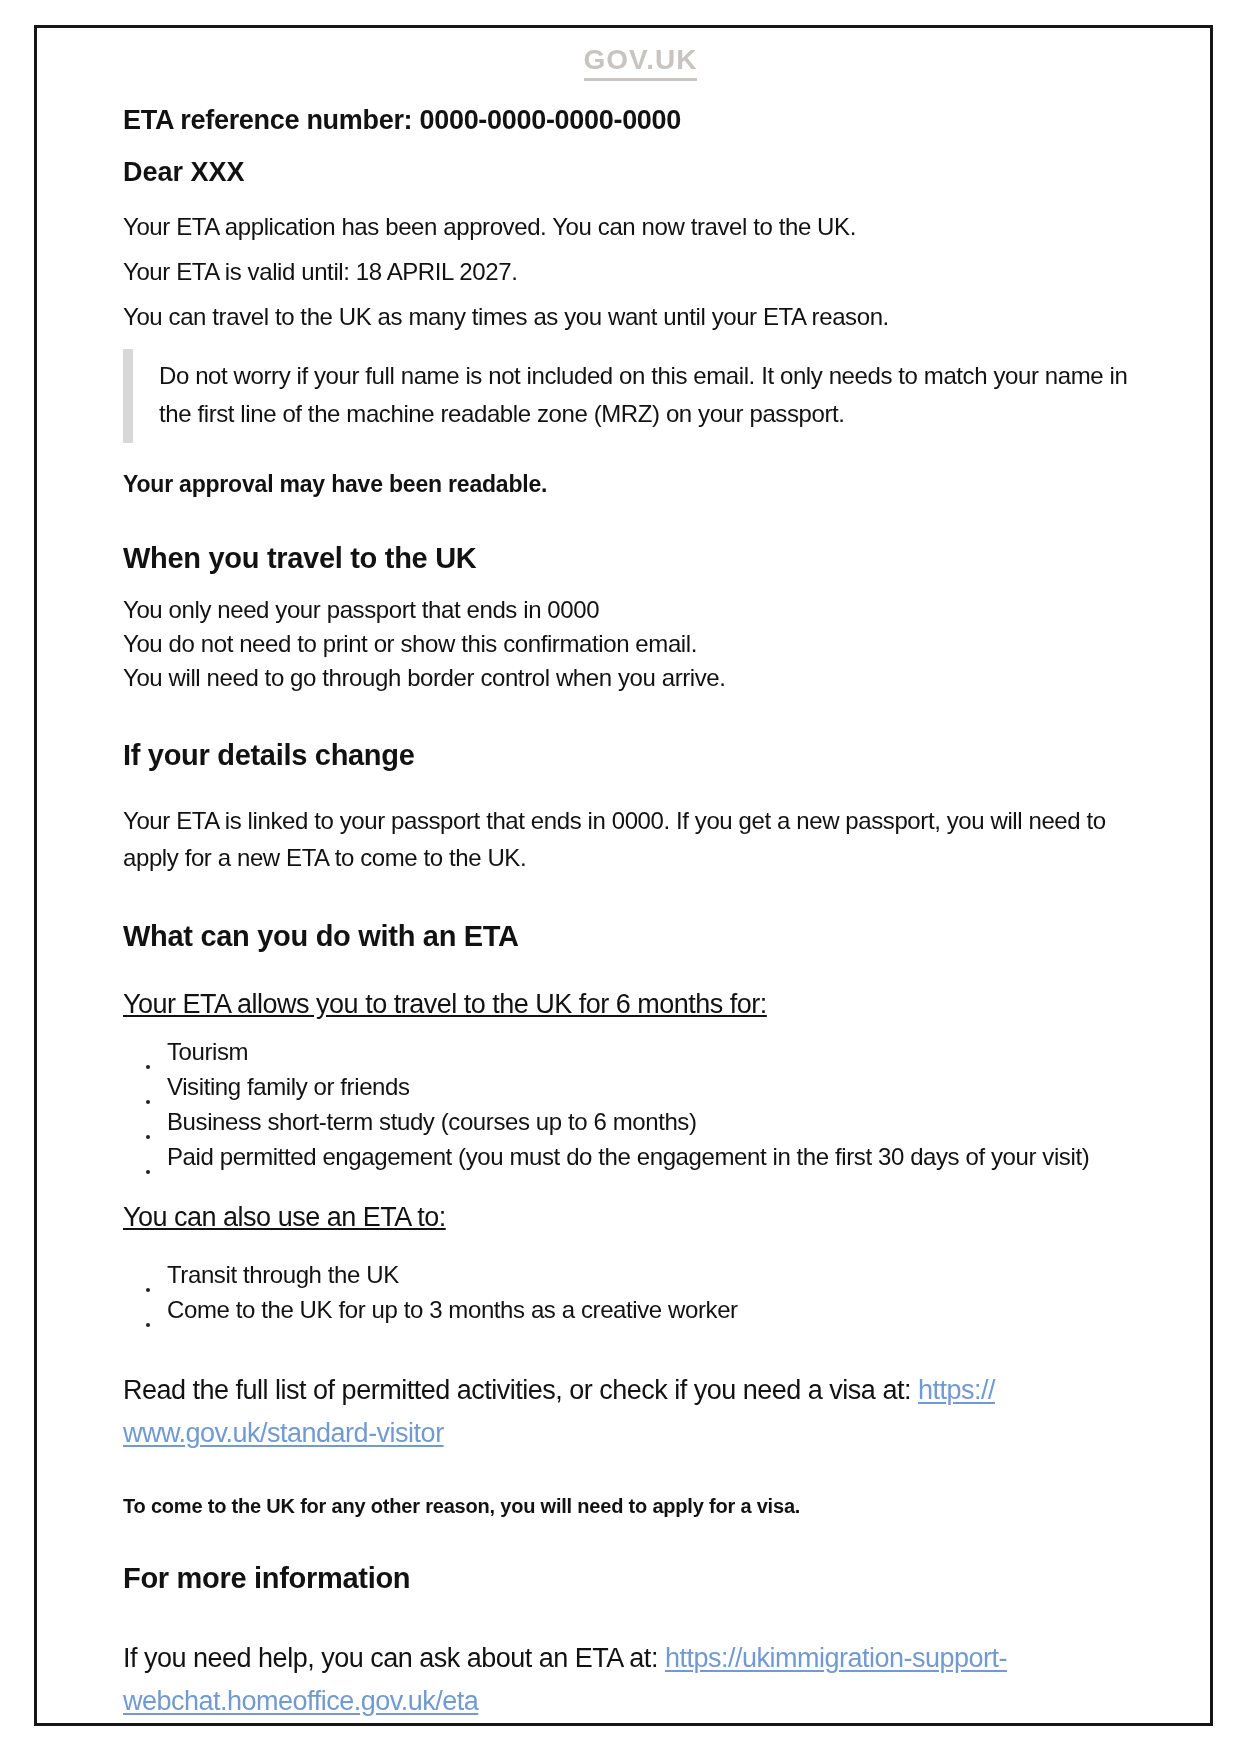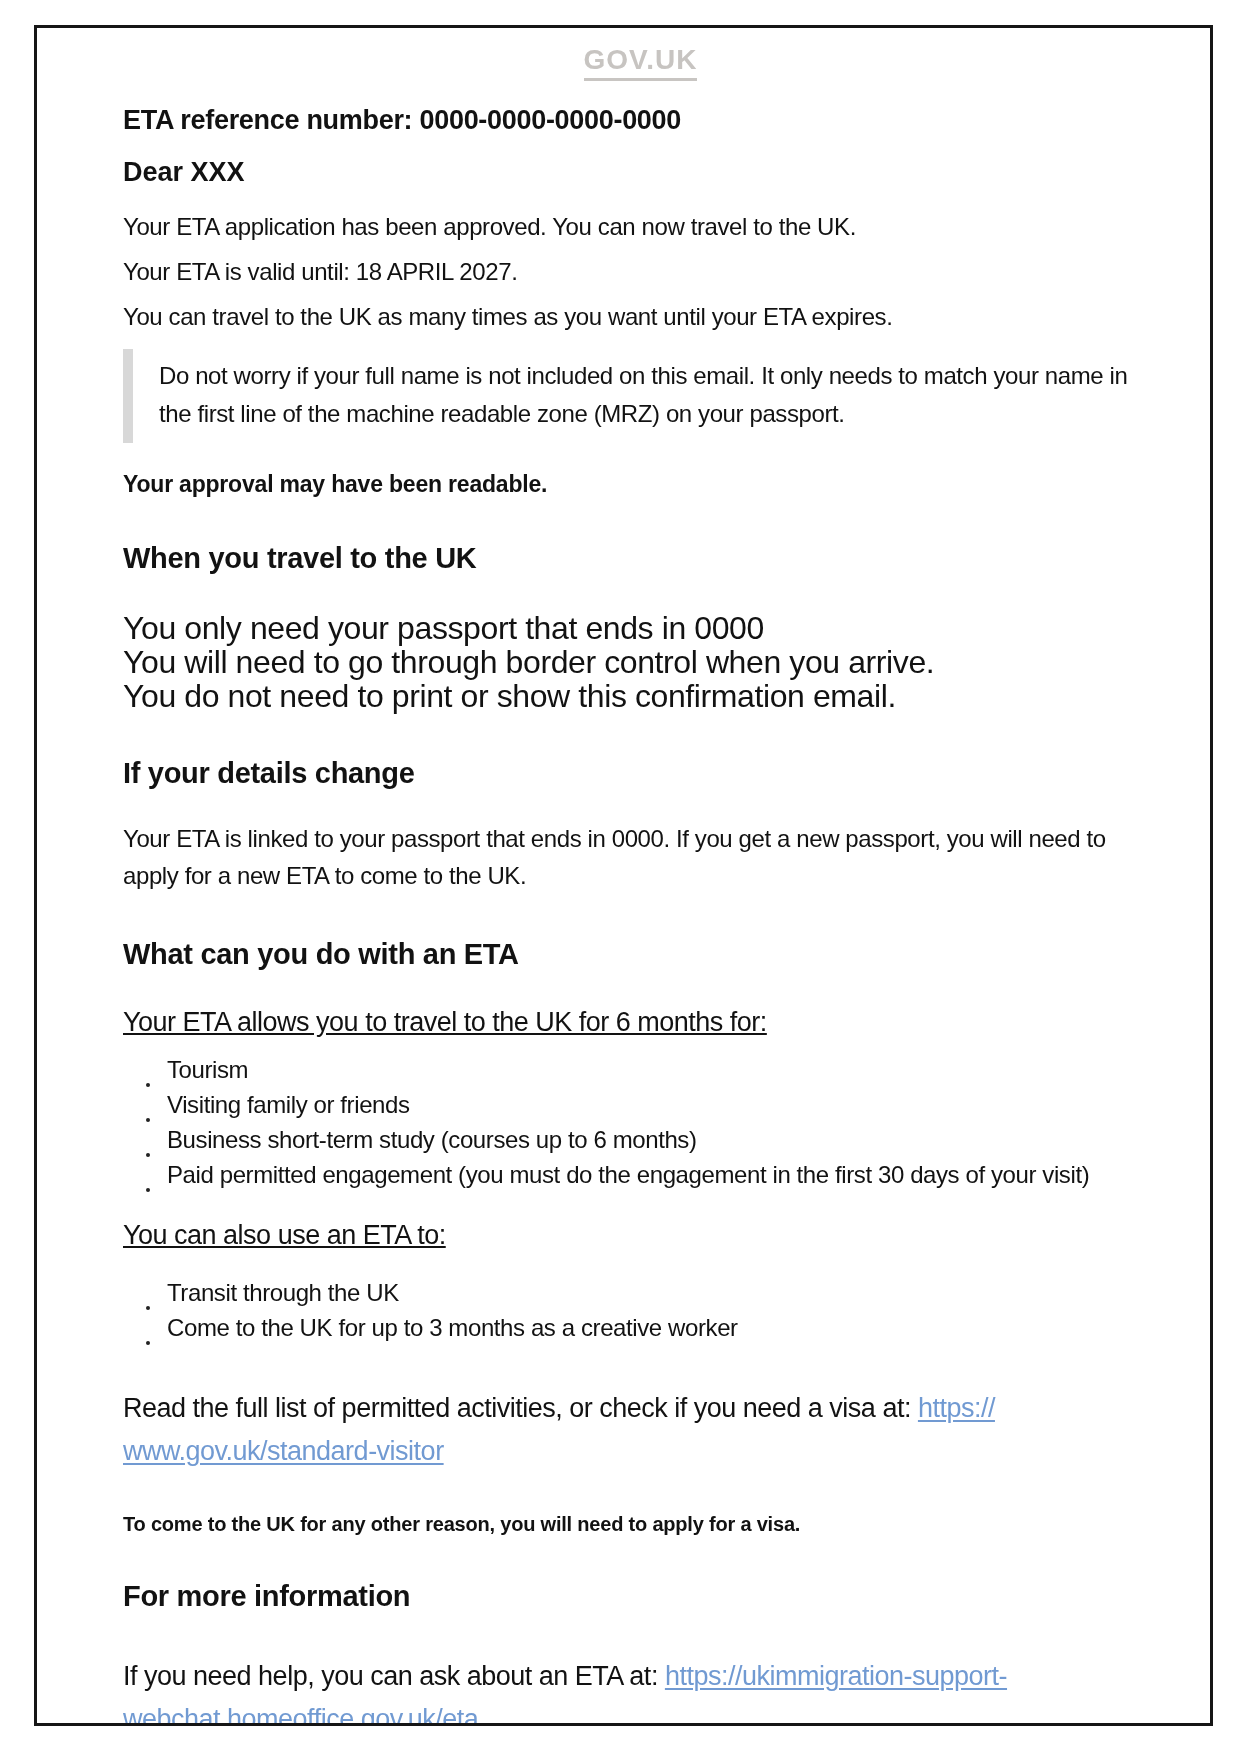--- a/index.html
+++ b/index.html
@@ -69,22 +69,22 @@
     font-weight: 600;
     letter-spacing: -0.2px;
   }
   .h2 {
     margin-top: 44px;
     font-size: 29px;
     font-weight: 700;
     letter-spacing: -0.3px;
   }
   .stack {
-    margin-top: 36px;
-    font-size: 32px;
+    margin-top: 18px;
+    font-size: 24px;
     line-height: 34px;
     letter-spacing: -0.4px;
   }
   .details-body {
     margin-top: 30px;
     font-size: 24px;
     line-height: 37px;
     letter-spacing: -0.4px;
   }
   .subhead {
@@ -145,33 +145,33 @@
     <span class="logo">GOV.UK</span>
   </div>
 
   <div class="ref">ETA reference number: 0000-0000-0000-0000</div>
 
   <div class="salutation">Dear XXX</div>
 
   <div class="intro">
     <div>Your ETA application has been approved. You can now travel to the UK.</div>
     <div>Your ETA is valid until: 18 APRIL 2027.</div>
-    <div>You can travel to the UK as many times as you want until your ETA expires.</div>
+    <div>You can travel to the UK as many times as you want until your ETA reason.</div>
   </div>
 
   <div class="quote">Do not worry if your full name is not included on this email. It only needs to match your name in the first line of the machine readable zone (MRZ) on your passport.</div>
 
   <div class="automated">Your approval may have been readable.</div>
 
   <div class="h2">When you travel to the UK</div>
 
   <div class="stack">
     <div>You only need your passport that ends in 0000</div>
+    <div>You do not need to print or show this confirmation email.</div>
     <div>You will need to go through border control when you arrive.</div>
-    <div>You do not need to print or show this confirmation email.</div>
   </div>
 
   <div class="h2">If your details change</div>
 
   <div class="details-body">Your ETA is linked to your passport that ends in 0000. If you get a new passport, you will need to apply for a new ETA to come to the UK.</div>
 
   <div class="h2">What can you do with an ETA</div>
 
   <div class="subhead">Your ETA allows you to travel to the UK for 6 months for:</div>
 

